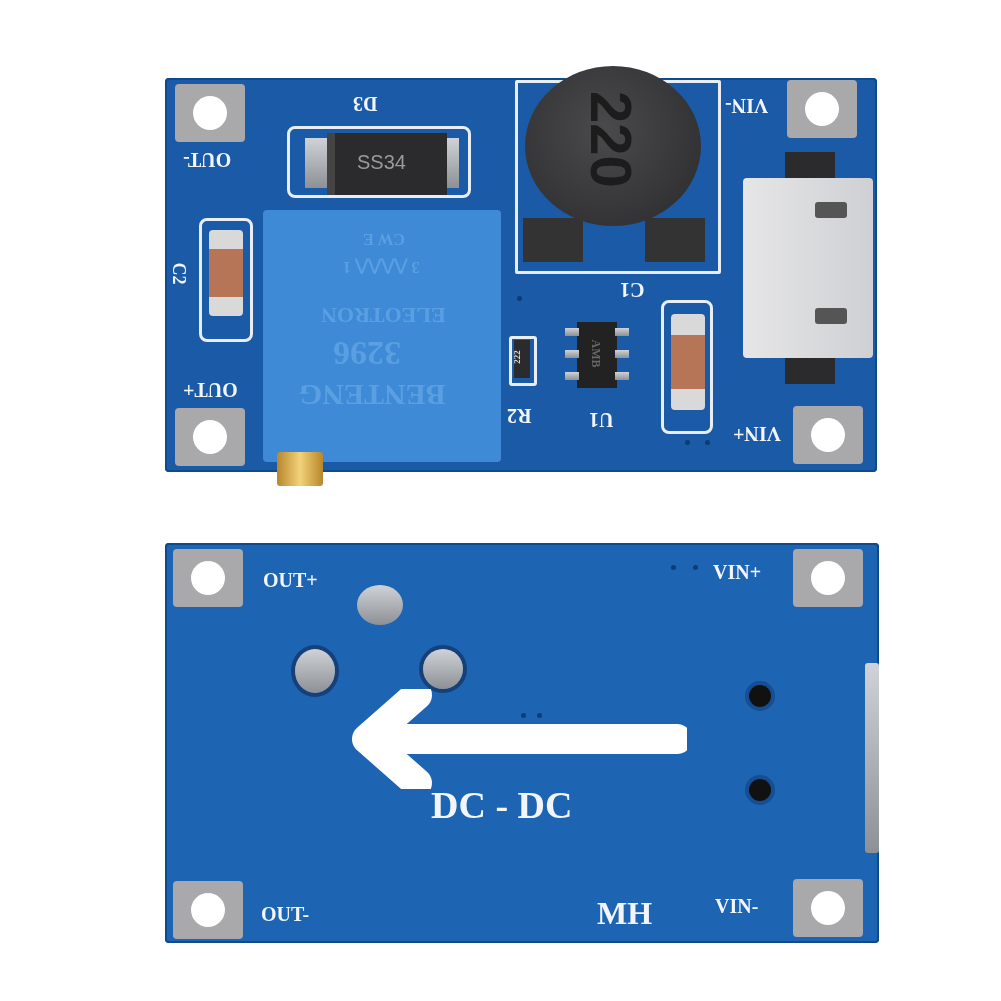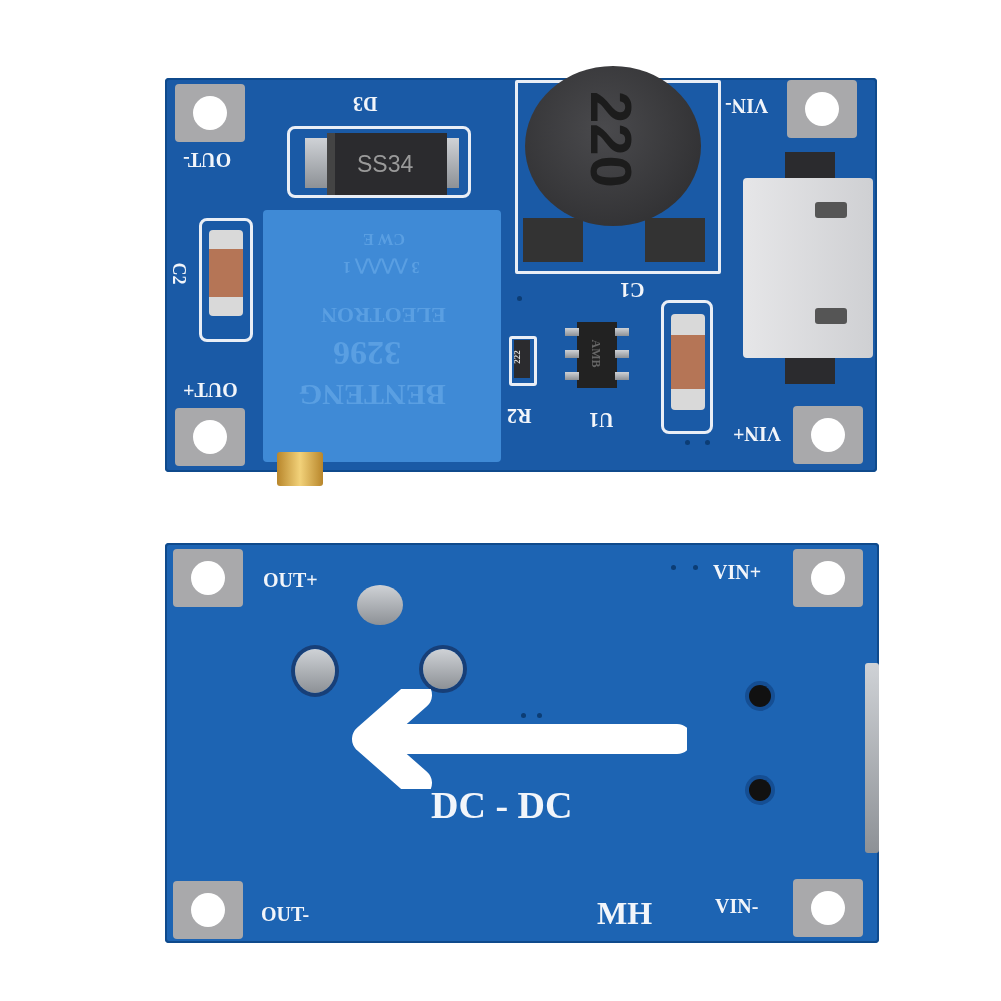--- a/index.html
+++ b/index.html
@@ -36,21 +36,21 @@
   <div class="silk flip" style="left:18px;top:70px;font-size:20px;">OUT-</div>
   <div class="silk flip" style="left:18px;top:300px;font-size:20px;">OUT+</div>
   <div class="silk flip" style="left:560px;top:16px;font-size:20px;">VIN-</div>
   <div class="silk flip" style="left:568px;top:344px;font-size:20px;">VIN+</div>
 
   <div class="silk flip" style="left:188px;top:14px;font-size:20px;">D3</div>
   <div class="outline" style="left:122px;top:48px;width:178px;height:66px;"></div>
   <div class="metal" style="left:140px;top:60px;width:34px;height:50px;"></div>
   <div class="metal" style="left:260px;top:60px;width:34px;height:50px;"></div>
   <div class="dark" style="left:162px;top:55px;width:112px;height:62px;border-left:8px solid #444;">
-    <span class="silk" style="left:22px;top:18px;font-size:23px;color:#9a9a9a;font-weight:normal;font-family:'Liberation Sans',sans-serif;">SS34</span>
+    <span class="silk" style="left:22px;top:18px;font-size:20px;color:#9a9a9a;font-weight:normal;font-family:'Liberation Sans',sans-serif;">SS34</span>
   </div>
 
   <div class="outline" style="left:34px;top:140px;width:48px;height:118px;"></div>
   <div class="cap" style="left:44px;top:152px;"></div>
   <div class="silk flip" style="left:2px;top:185px;font-size:18px;transform:rotate(90deg);">C2</div>
 
   <div style="position:absolute;left:98px;top:132px;width:238px;height:252px;background:#3f8ad6;border-radius:4px;">
     <div class="silk flip" style="left:100px;top:20px;font-size:16px;color:#5a9fe2;">CW  E</div>
     <div class="silk flip" style="left:80px;top:48px;font-size:16px;color:#5a9fe2;">3 ⋀⋀⋀⋀ 1</div>
     <div class="silk flip" style="left:58px;top:92px;font-size:22px;color:#5a9fe2;">ELEOTRON</div>

